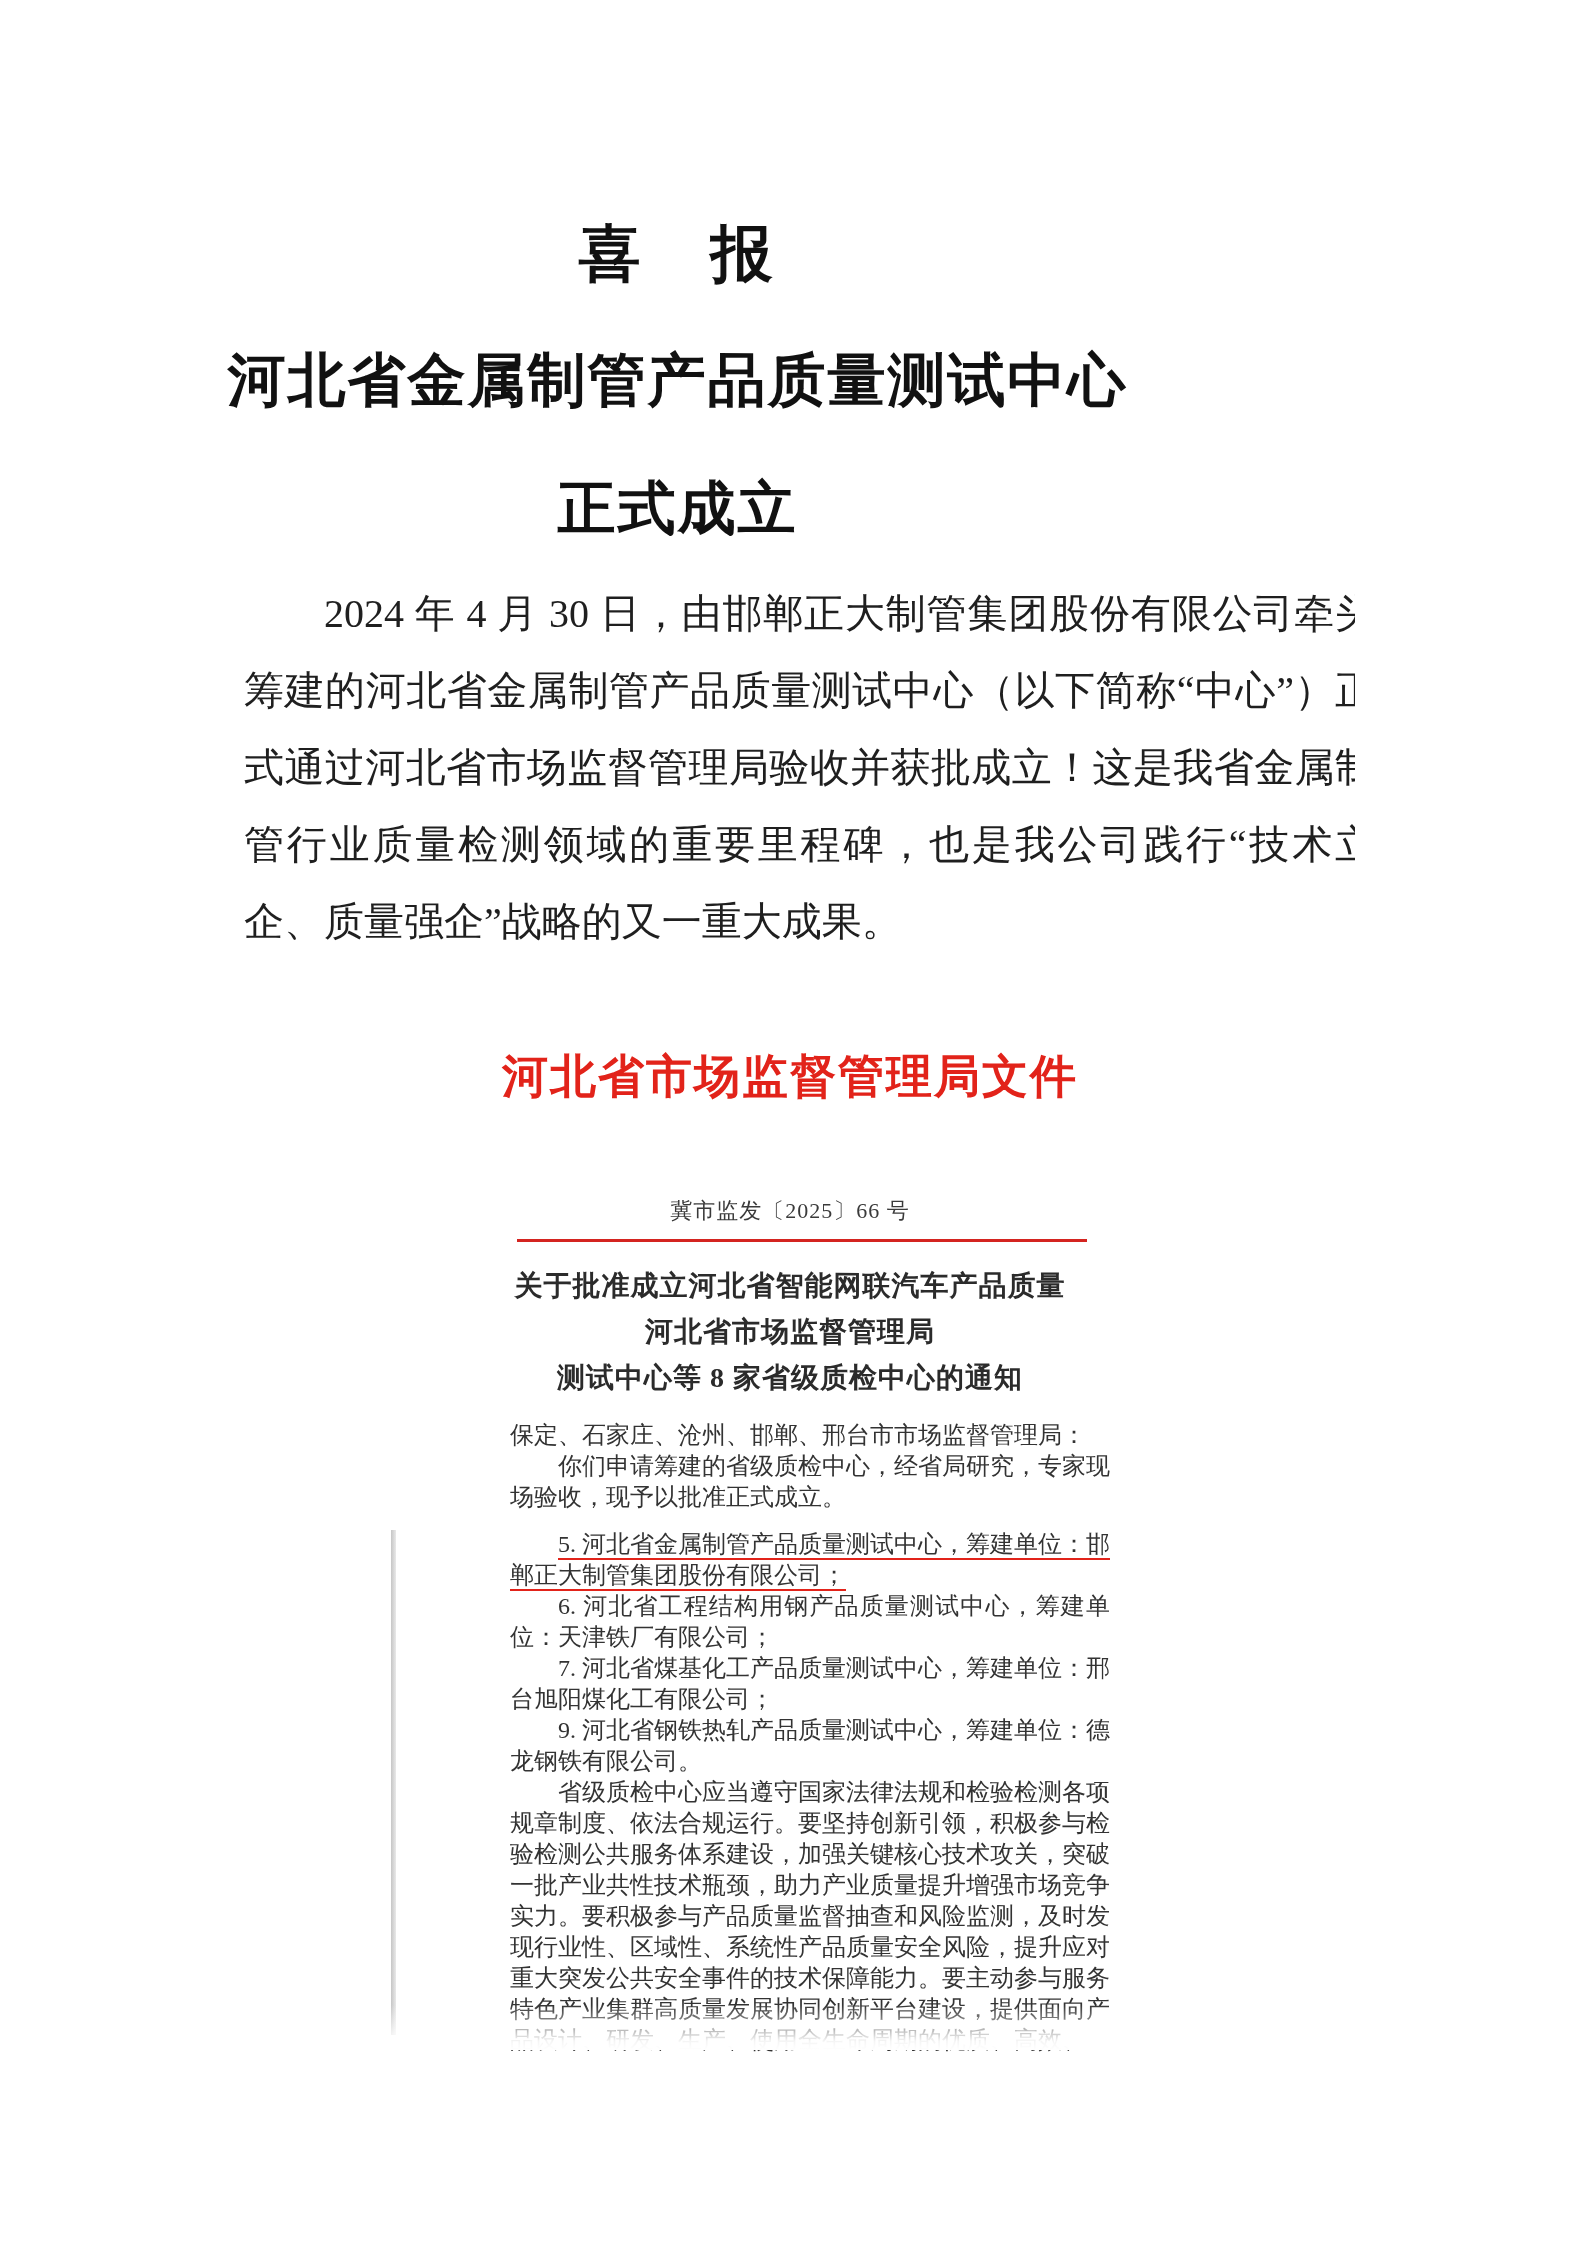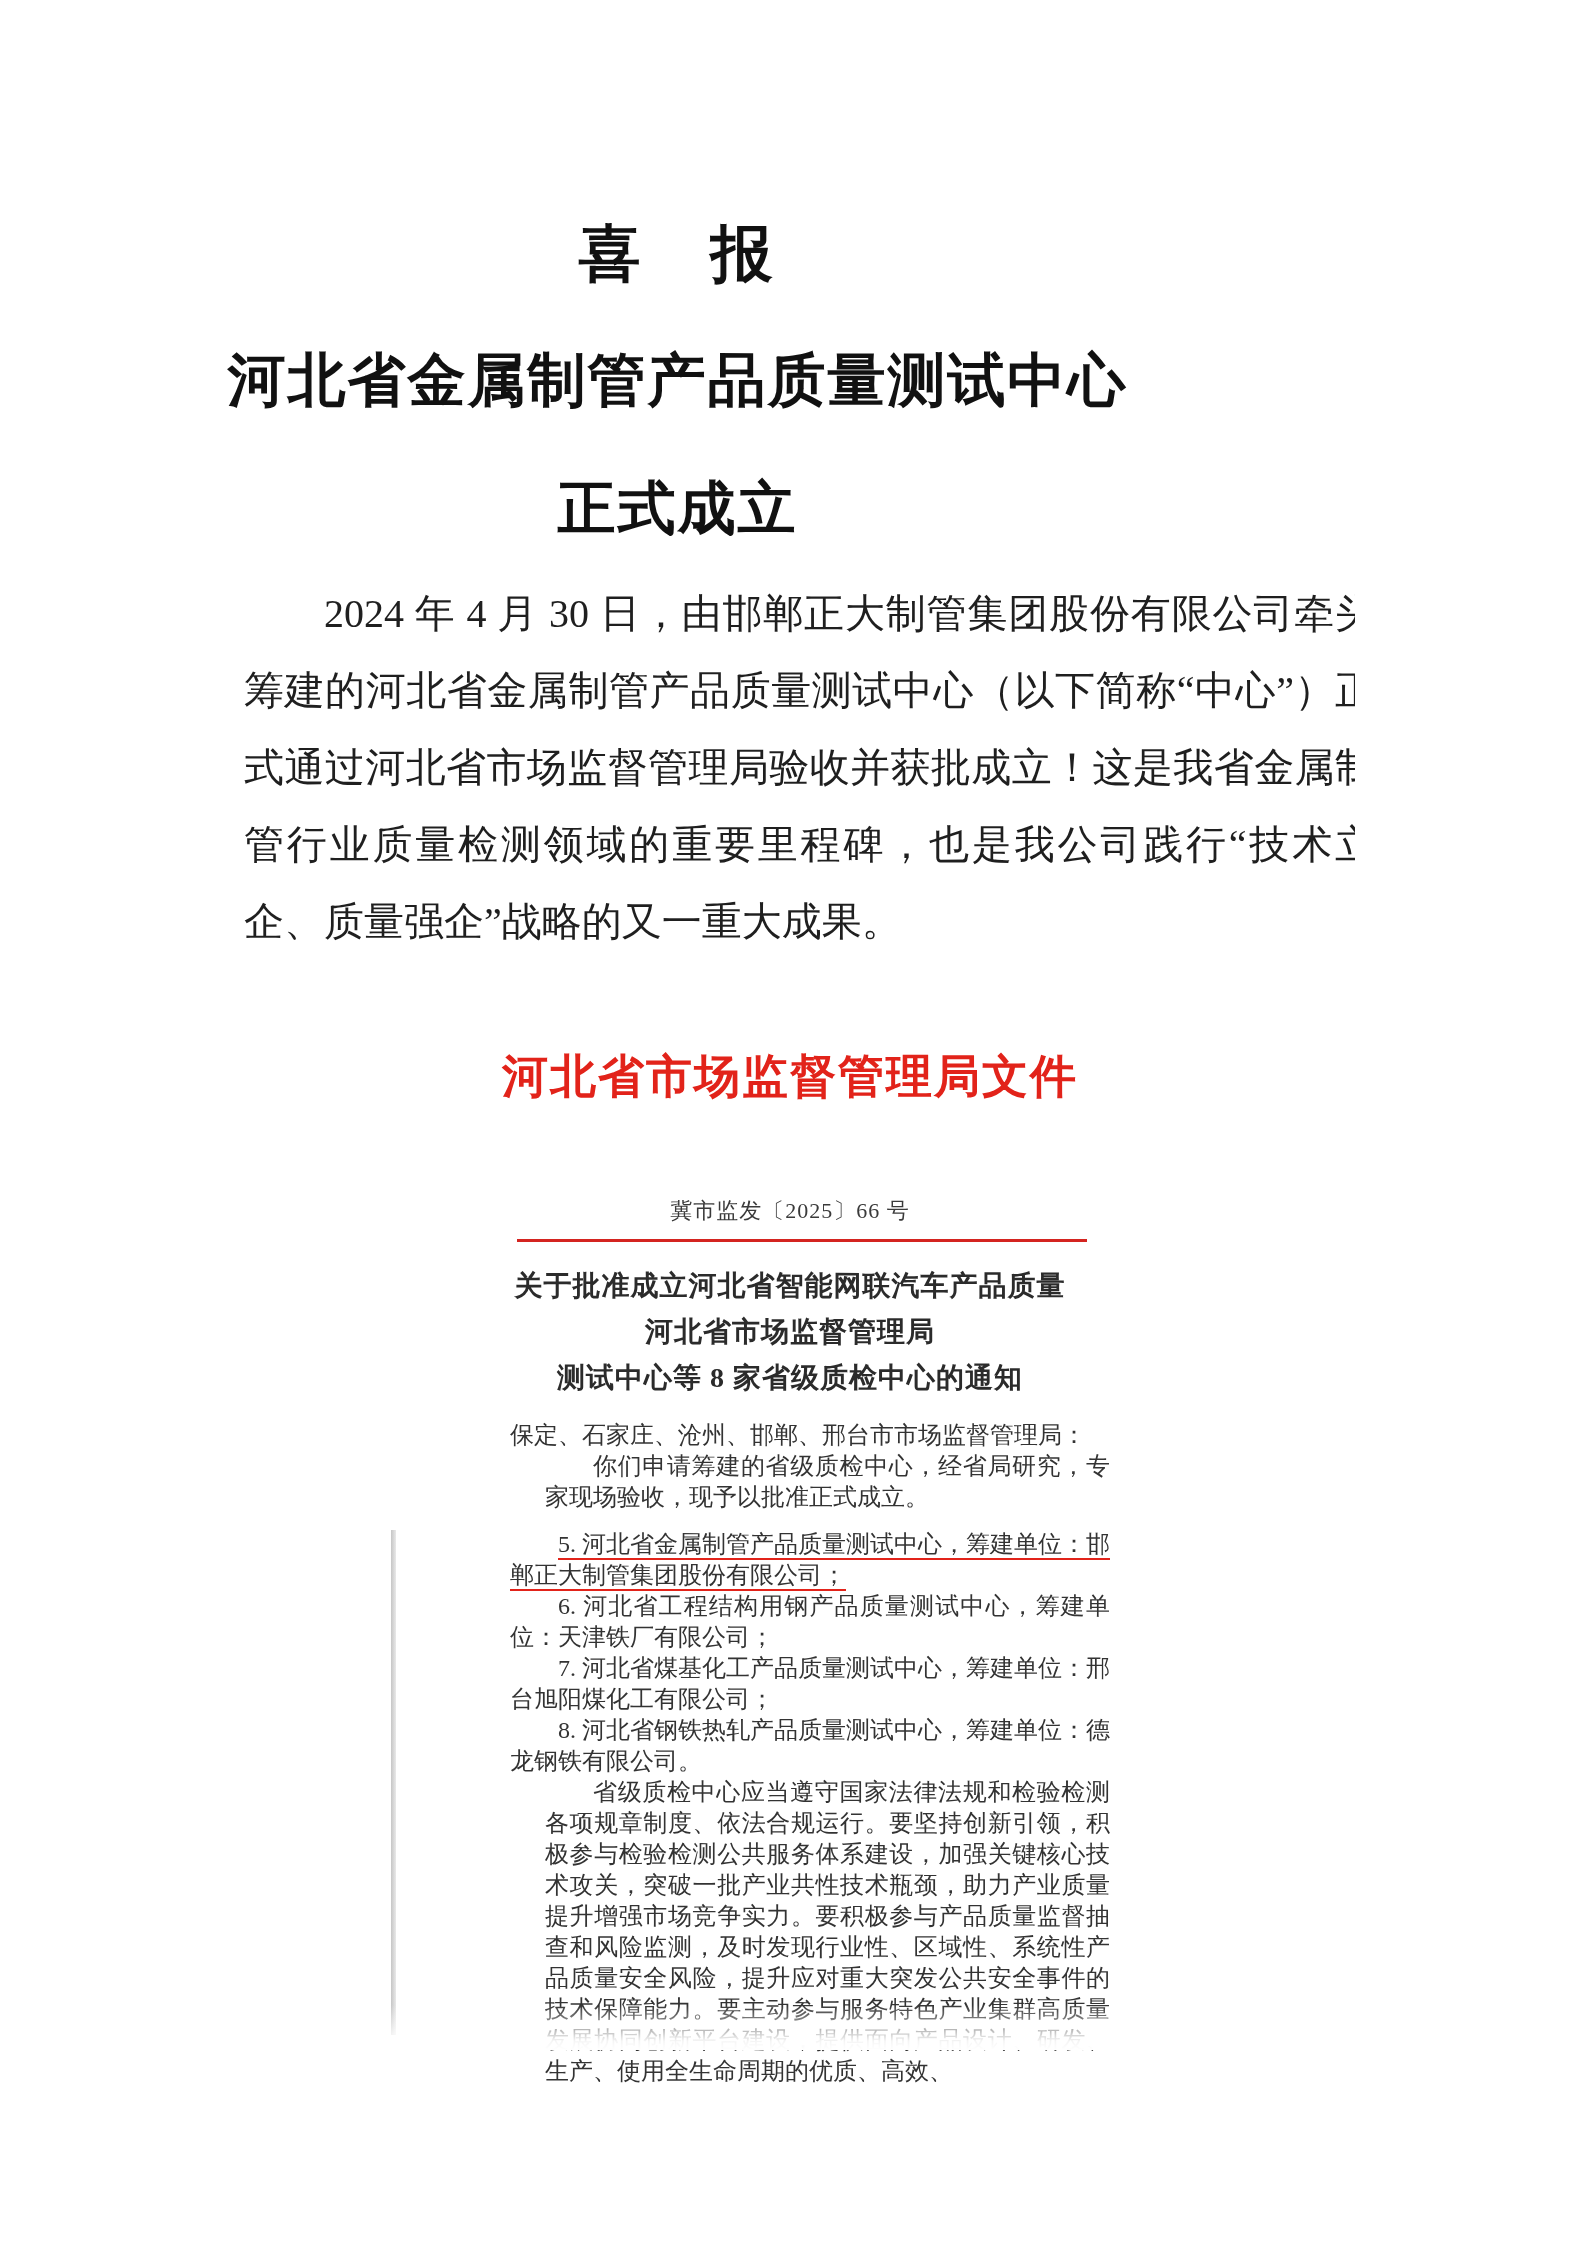--- a/index.html
+++ b/index.html
@@ -103,21 +103,21 @@
     position: absolute;
     left: 120px;
     top: 430px;
     width: 600px;
     font-size: 24px;
     line-height: 31px;
     text-align: justify;
     color: #333333;
   }
   .doc-body p { margin: 0; }
-  .doc-body .indent { text-indent: 2em; margin-left: 35px; }
+  .doc-body .indent { text-indent: 2em; }
   .doc-items { margin-top: 16px; }
   .doc-items p { text-indent: 2em; }
   .item-highlight {
     text-decoration: underline;
     text-decoration-thickness: 2px;
     text-underline-offset: 6px;
   }
   .scan-fade {
     position: absolute;
     left: 0;
@@ -154,21 +154,21 @@
     </div>
 
     <div class="doc-body">
       <p>保定、石家庄、沧州、邯郸、邢台市市场监督管理局：</p>
       <p class="indent">你们申请筹建的省级质检中心，经省局研究，专家现场验收，现予以批准正式成立。</p>
 
       <div class="doc-items">
         <p class="item-highlight" id="highlighted-item" style="text-decoration-color: rgb(226, 35, 26);">5. 河北省金属制管产品质量测试中心，筹建单位：邯郸正大制管集团股份有限公司；</p>
         <p>6. 河北省工程结构用钢产品质量测试中心，筹建单位：天津铁厂有限公司；</p>
         <p>7. 河北省煤基化工产品质量测试中心，筹建单位：邢台旭阳煤化工有限公司；</p>
-        <p>8. 河北省钢铁热轧产品质量测试中心，筹建单位：德龙钢铁有限公司。</p>
+        <p>9. 河北省钢铁热轧产品质量测试中心，筹建单位：德龙钢铁有限公司。</p>
       </div>
 
       <p class="indent">省级质检中心应当遵守国家法律法规和检验检测各项规章制度、依法合规运行。要坚持创新引领，积极参与检验检测公共服务体系建设，加强关键核心技术攻关，突破一批产业共性技术瓶颈，助力产业质量提升增强市场竞争实力。要积极参与产品质量监督抽查和风险监测，及时发现行业性、区域性、系统性产品质量安全风险，提升应对重大突发公共安全事件的技术保障能力。要主动参与服务特色产业集群高质量发展协同创新平台建设，提供面向产品设计、研发、生产、使用全生命周期的优质、高效、</p>
     </div>
 
     <div class="scan-edge"></div>
     <div class="scan-fade"></div>
   </div>
 
 </div>

